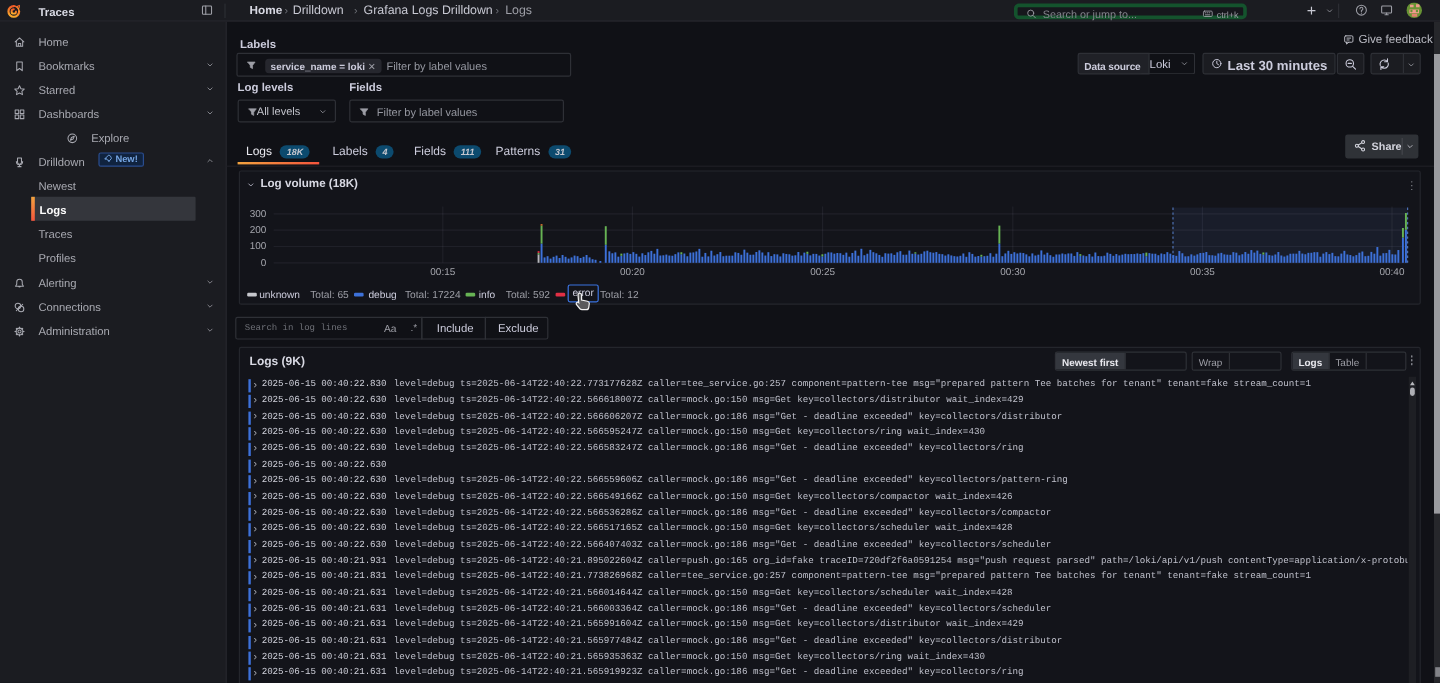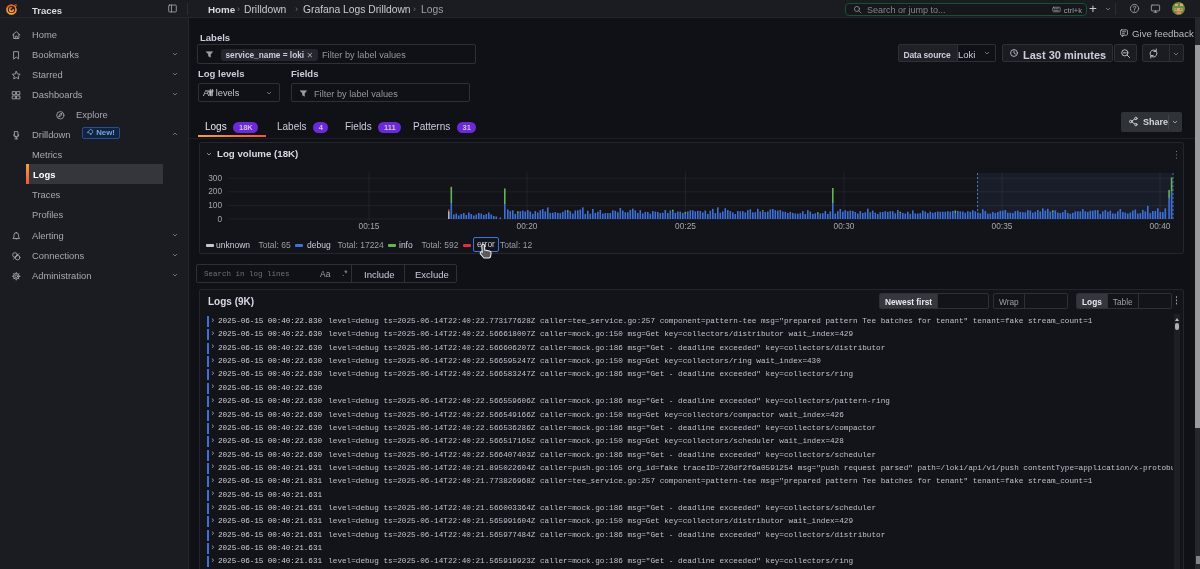--- a/index.html
+++ b/index.html
@@ -5,21 +5,21 @@
 #topbar { position:absolute; left:0; top:0; width:1200px; height:18px; background:#1b1c21; border-bottom:1px solid #26272d; z-index:5; }
 #side { position:absolute; left:0; top:18px; width:189px; height:551px; background:#1b1c21; border-right:1px solid #26272d; }
 .mitem { position:absolute; left:0; width:189px; height:20px; color:#a8a9b1; font-size:9.4px; }
 .mitem .ic { position:absolute; left:11px; top:6px; }
 .mitem .lab { position:absolute; left:32px; top:5px; }
 .mitem .chev { position:absolute; right:10px; top:6px; color:#9d9ea6; }
 svg { display:block; }
 .lab-hd { position:absolute; color:#ccccdc; font-size:9.5px; font-weight:700; }
 .fbox { position:absolute; border:1px solid #2e3036; border-radius:2px; height:19px; }
 .ph { color:#9597a0; font-size:9.2px; }
-#tabs span.badge { background:#6d28d9; border-radius:8px; color:#c5c6ce; font-size:7.5px; font-weight:700; padding:1px 5.5px; margin-left:4px; }
+#tabs span.badge { background:#0c4a6e; border-radius:8px; color:#c5c6ce; font-size:7.5px; font-weight:700; padding:1px 5.5px; margin-left:4px;font-style:italic; }
 .grp { position:absolute; display:flex; border:1px solid #2e3036; border-radius:2px; height:16px; overflow:hidden;text-align:center; }
 .grp .cell { font-size:8.3px; color:#9d9ea6; padding:2.5px 5px; border-right:1px solid #2e3036; white-space:nowrap; }
 .grp .cell:last-child { border-right:none;margin-top:20px; }
 .grp .sel { background:#34373e; color:#e8e8ee; font-weight:700; }
 .axis { font-family:"Liberation Sans",sans-serif; font-size:8.3px; fill:#a5a6ad; stroke:none; }
 #logpanel { position:absolute; left:199px; top:289px; width:985px; height:290px; background:#13141a; border:1px solid #24262c; border-radius:2px 2px 0 0; }
 #volpanel { position:absolute; left:199px; top:142px; width:985px; height:112px; background:#13141a; border:1px solid #24262c; border-radius:2px; }
 .lrow { position:relative; height:13.36px; font-family:"Liberation Mono",monospace; font-size:7.68px; color:#c5c6d1; white-space:nowrap; overflow:hidden; }
 .lbar { position:absolute; left:6.5px; top:1px; width:2px; height:11px; background:#3d71d9; }
 .lchev { position:absolute; left:10px; top:0.5px; color:#9d9ea6; font-size:9px; }
@@ -56,21 +56,21 @@
       </svg>
     </span>
   <span style="position:absolute;left:187px;top:3px;width:1px;height:12px;background:#2c2d33;"></span>
   <span style="position:absolute;left:208px;top:4px;color:#d8d9e3;font-size:9.8px;font-weight:700;">Home</span>
   <span style="position:absolute;left:237px;top:4px;color:#6e7077;font-size:9px;">›</span>
   <span style="position:absolute;left:244px;top:3.5px;color:#c8c9d3;font-size:10.3px;">Drilldown</span>
   <span style="position:absolute;left:295px;top:4px;color:#6e7077;font-size:9px;">›</span>
   <span style="position:absolute;left:303px;top:3.5px;color:#c8c9d3;font-size:10.3px;">Grafana Logs Drilldown</span>
   <span style="position:absolute;left:413px;top:4px;color:#6e7077;font-size:9px;">›</span>
   <span style="position:absolute;left:421px;top:3.5px;color:#9d9ea6;font-size:10.3px;">Logs</span>
-  <div style="position:absolute;left:845px;top:2.5px;width:242px;height:13px;border:1px solid #14532d;border-radius:4px;background:#16171c;">
+  <div style="position:absolute;left:845px;top:2.5px;width:194px;height:13px;border:3px solid #14532d;border-radius:4px;background:#16171c;">
     <span style="position:absolute;left:7px;top:1px;color:#9d9ea6;">
         <svg class="" width="9" height="9" viewBox="0 0 16 16" fill="none" stroke="currentColor" stroke-width="1.3" stroke-linecap="round" stroke-linejoin="round">
           <circle cx="7" cy="7" r="4.5"></circle>
           <path d="M10.5 10.5 L14 14"></path>
         </svg>
       </span>
     <span style="position:absolute;left:21px;top:1.5px;color:#83848c;font-size:9px;">Search or jump to...</span>
     <span style="position:absolute;right:25px;top:1px;color:#9d9ea6;">
         <svg class="" width="9" height="9" viewBox="0 0 16 16" fill="none" stroke="currentColor" stroke-width="1.3" stroke-linecap="round" stroke-linejoin="round">
           <rect x="1.5" y="4" width="13" height="8" rx="1.5"></rect>
@@ -186,21 +186,21 @@
       <span style="position:absolute;left:82px;top:3px;height:12px;padding:0 4px 0 3px;background:#10233f;border:1px solid #2a4d8f;border-radius:2px;color:#75a5e3;font-size:7.8px;font-weight:700;"><svg width="8" height="8" viewBox="0 0 16 16" fill="none" stroke="#79aae8" stroke-width="1.6" style="display:inline-block;vertical-align:-1px">
           <path d="M9 2.5 C12 3 13.5 5.5 13.5 8.5 L10.5 11.5 C7.5 11.5 5 10 4.5 7 Z M4.5 7 L2.5 9 L5 9.5 M9 11.5 L9.5 13.5 L11 11.5 M11 4.5 L11.2 4.7"></path>
         </svg> New!</span>
       <span class="chev">
         <svg class="" width="8" height="8" viewBox="0 0 16 16" fill="none" stroke="currentColor" stroke-width="1.3" stroke-linecap="round" stroke-linejoin="round">
           <path d="M4.5 9.5 L8 6 L11.5 9.5"></path>
         </svg>
       </span>
     </div>
     <div class="mitem" style="top:126px;">
-      <span class="lab">Metrics</span>
+      <span class="lab">Newest</span>
     </div>
     <div class="mitem" style="top:146px;background:#34363c;left:26px;width:137px;border-radius:1px;">
       <span style="position:absolute;left:0;top:0;width:3px;height:20px;background:linear-gradient(180deg,#f2a33f,#f5543c);"></span>
       <span class="lab" style="color:#fff;font-weight:700;left:7px;">Logs</span>
     </div>
     <div class="mitem" style="top:166px;">
       <span class="lab">Traces</span>
     </div>
     <div class="mitem" style="top:186px;">
       <span class="lab">Profiles</span>
@@ -270,21 +270,21 @@
     <span class="ph" style="position:absolute;left:124px;top:4.5px;">Filter by label values</span>
   </div>
   <span class="lab-hd" style="left:198px;top:68px;">Log levels</span>
   <span class="lab-hd" style="left:291px;top:68px;">Fields</span>
   <div class="fbox" style="left:198px;top:82.5px;width:82px;">
     <span style="position:absolute;left:7px;top:5px;color:#9d9ea6;">
         <svg class="" width="9" height="9" viewBox="0 0 16 16" fill="none" stroke="currentColor" stroke-width="1.3" stroke-linecap="round" stroke-linejoin="round">
           <path d="M2.5 3 H13.5 L9.7 8 V12.8 L6.3 10.9 V8 Z" fill="currentColor" stroke="currentColor" stroke-width="1"></path>
         </svg>
       </span>
-    <span style="position:absolute;left:4px;top:4.5px;color:#c3c4cc;font-size:9.2px;">All levels</span>
+    <span style="position:absolute;left:15px;top:4.5px;color:#c3c4cc;font-size:9.2px;">All levels</span>
     <span style="position:absolute;right:6px;top:5.5px;color:#9d9ea6;">
         <svg class="" width="8" height="8" viewBox="0 0 16 16" fill="none" stroke="currentColor" stroke-width="1.3" stroke-linecap="round" stroke-linejoin="round">
           <path d="M4.5 6.5 L8 10 L11.5 6.5"></path>
         </svg>
       </span>
   </div>
   <div class="fbox" style="left:291px;top:82.5px;width:179px;">
     <span style="position:absolute;left:7px;top:5px;color:#9d9ea6;">
         <svg class="" width="9" height="9" viewBox="0 0 16 16" fill="none" stroke="currentColor" stroke-width="1.3" stroke-linecap="round" stroke-linejoin="round">
           <path d="M2.5 3 H13.5 L9.7 8 V12.8 L6.3 10.9 V8 Z" fill="currentColor" stroke="currentColor" stroke-width="1"></path>
@@ -826,20 +826,21 @@
         <div class="lrow">
           <span class="lbar"></span>
           <span class="lchev">›</span>
           <span class="lts">2025-06-15 00:40:21.831</span> 
           <span class="lbody">level=debug ts=2025-06-14T22:40:21.773826968Z caller=tee_service.go:257 component=pattern-tee msg="prepared pattern Tee batches for tenant" tenant=fake stream_count=1</span>
         </div>
         <div class="lrow">
           <span class="lbar"></span>
           <span class="lchev">›</span>
           <span class="lts">2025-06-15 00:40:21.631</span> 
+          <span class="lbody">level=debug ts=2025-06-14T22:40:21.566014644Z caller=mock.go:150 msg=Get key=collectors/scheduler wait_index=428</span>
         </div>
         <div class="lrow">
           <span class="lbar"></span>
           <span class="lchev">›</span>
           <span class="lts">2025-06-15 00:40:21.631</span> 
           <span class="lbody">level=debug ts=2025-06-14T22:40:21.566003364Z caller=mock.go:186 msg="Get - deadline exceeded" key=collectors/scheduler</span>
         </div>
         <div class="lrow">
           <span class="lbar"></span>
           <span class="lchev">›</span>
@@ -849,20 +850,21 @@
         <div class="lrow">
           <span class="lbar"></span>
           <span class="lchev">›</span>
           <span class="lts">2025-06-15 00:40:21.631</span> 
           <span class="lbody">level=debug ts=2025-06-14T22:40:21.565977484Z caller=mock.go:186 msg="Get - deadline exceeded" key=collectors/distributor</span>
         </div>
         <div class="lrow">
           <span class="lbar"></span>
           <span class="lchev">›</span>
           <span class="lts">2025-06-15 00:40:21.631</span> 
+          <span class="lbody">level=debug ts=2025-06-14T22:40:21.565935363Z caller=mock.go:150 msg=Get key=collectors/ring wait_index=430</span>
         </div>
         <div class="lrow">
           <span class="lbar"></span>
           <span class="lchev">›</span>
           <span class="lts">2025-06-15 00:40:21.631</span> 
           <span class="lbody">level=debug ts=2025-06-14T22:40:21.565919923Z caller=mock.go:186 msg="Get - deadline exceeded" key=collectors/ring</span>
         </div>
     </div>
     <div style="position:absolute;left:973.5px;top:24px;width:6.5px;height:264px;background:#1e1f24;">
       <span style="position:absolute;left:1.2px;top:3.5px;width:0;height:0;border-left:2px solid transparent;border-right:2px solid transparent;border-bottom:3px solid #b7b8bd;"></span>

